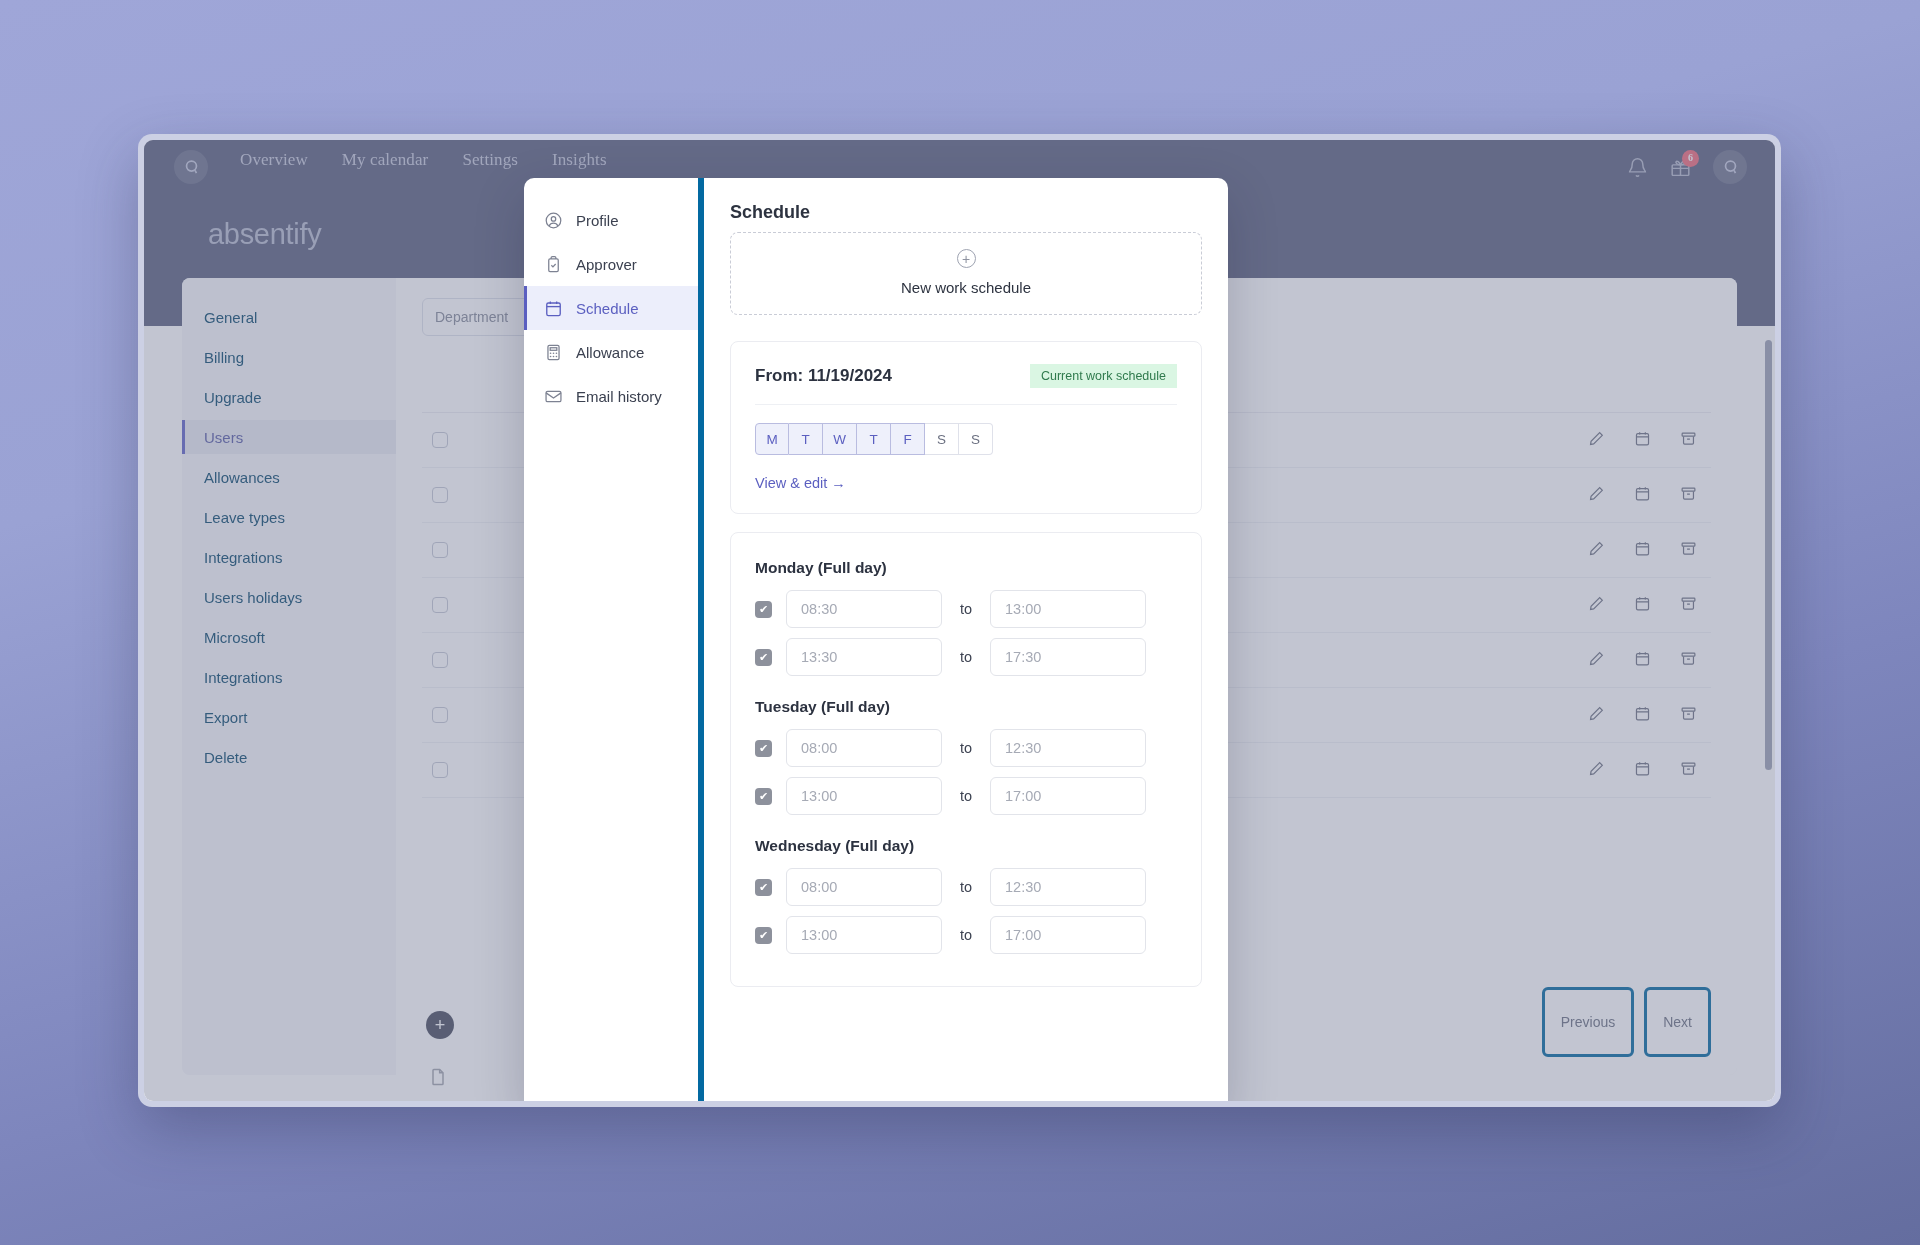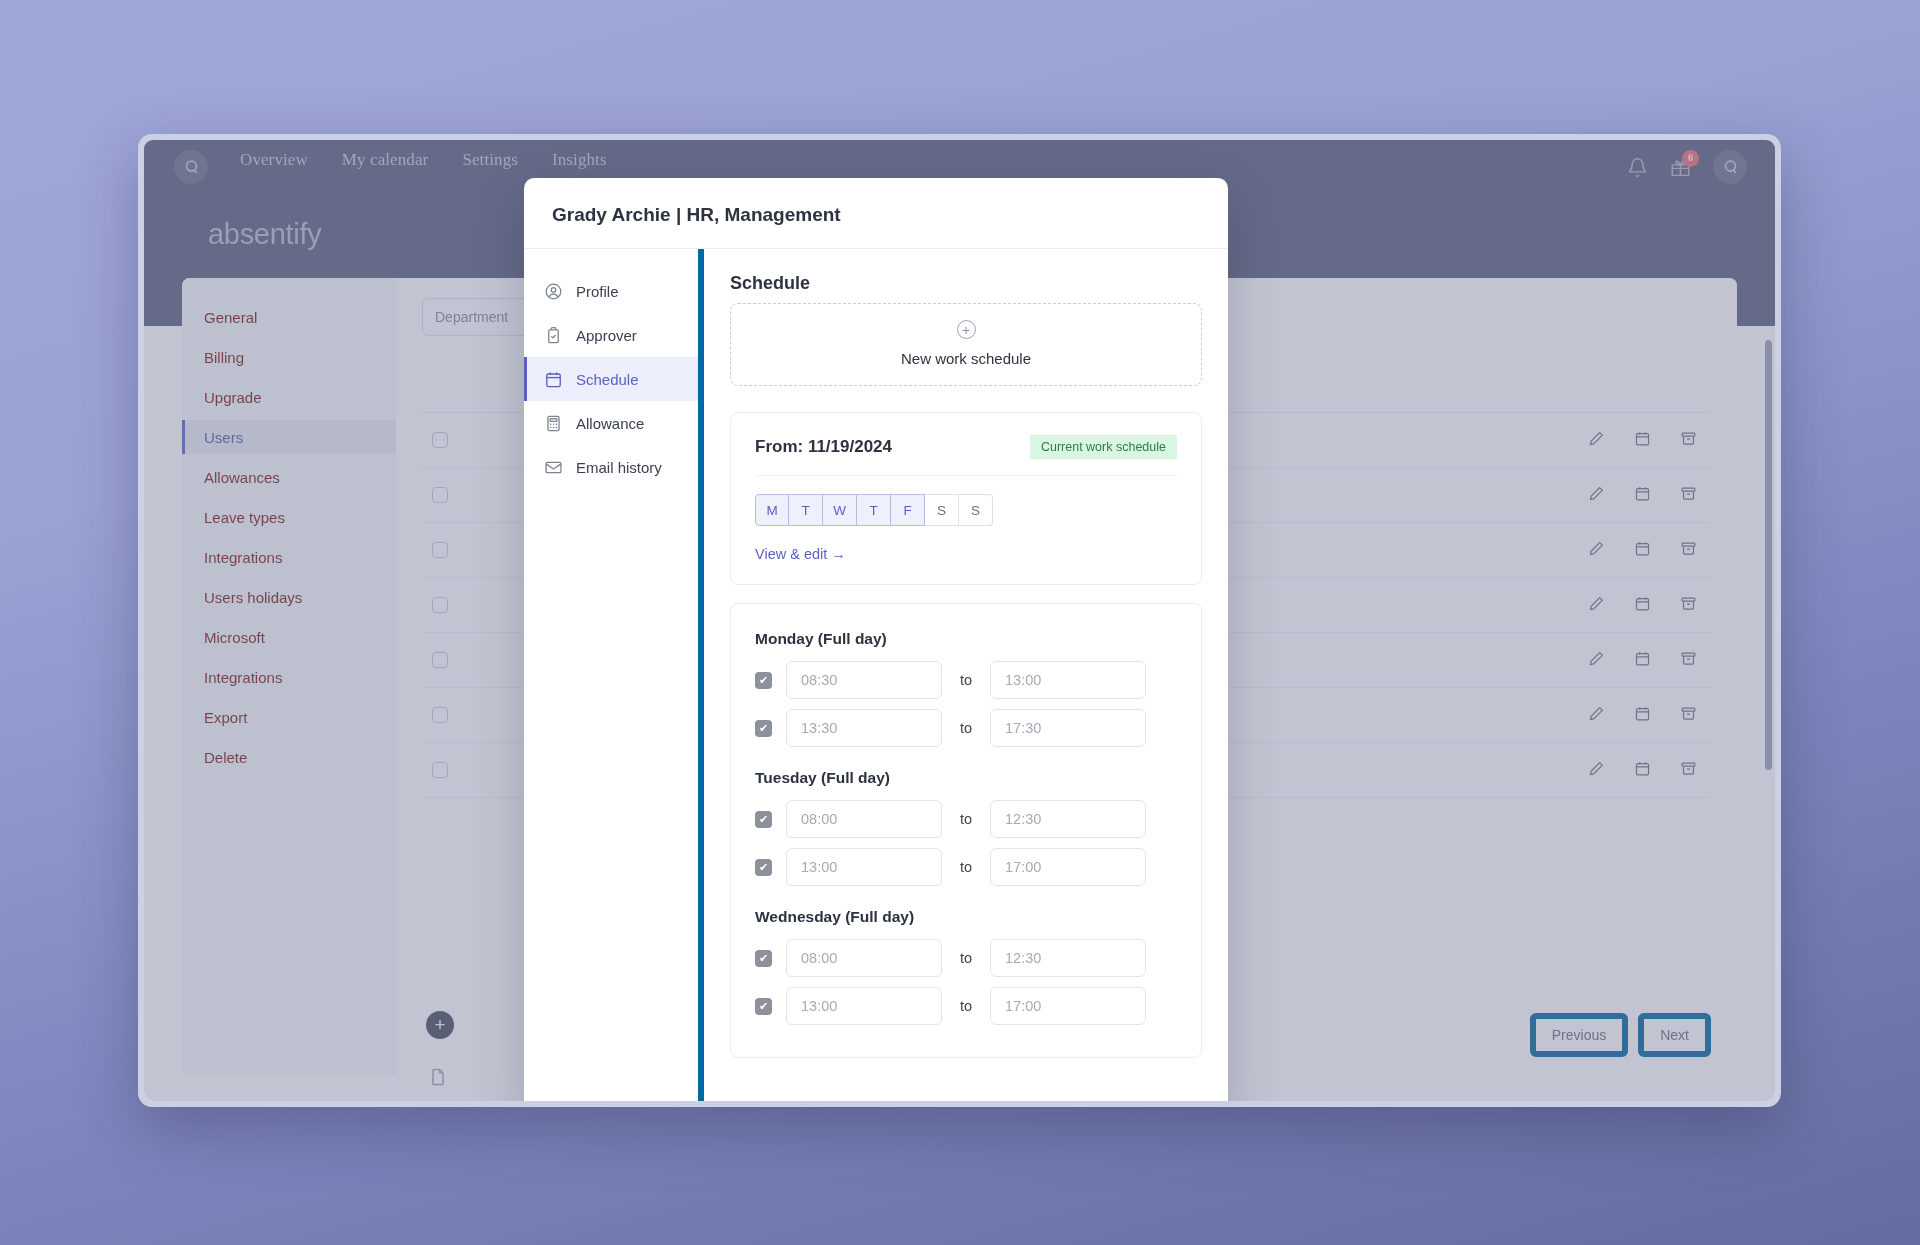--- a/index.html
+++ b/index.html
@@ -137,21 +137,21 @@
     background: #f6f7fa;
     padding-top: 22px;
   }
   .side-item {
     position: relative;
     height: 34px;
     display: flex;
     align-items: center;
     padding-left: 22px;
     font-size: 15px;
-    color: #7f1d1d;
+    color: #0c4a6e;
     margin-bottom: 6px;
   }
   .side-item.active {
     background: #e8eaf1;
     color: #5b5fa8;
   }
   .side-item.active::before {
     content: "";
     position: absolute;
     left: 0; top: 0; bottom: 0;
@@ -206,24 +206,24 @@
   .act-cell { width: 46px; text-align: center; }
   .th-wrap { max-width: 90px; display: block; line-height: 1.25; }
   #pagination {
     position: absolute;
     right: 26px;
     bottom: 18px;
     display: flex;
     gap: 10px;
   }
   .page-btn {
-    border: 6px solid #0369a1;
+    border: 3px solid #0369a1;
     border-radius: 6px;
     background: #fff;
-    padding: 8px 16px;
+    padding: 24px 16px;
     font-size: 14px;
     color: #6d7383;
   }
   #fab {
     position: absolute;
     left: 282px;
     bottom: 62px;
     width: 28px; height: 28px;
     border-radius: 50%;
     background: #4a4f60;
@@ -712,23 +712,20 @@
           </span>
         </div>
 
         <div id="app-scrollbar"></div>
       </div>
 
       <div id="dim"></div>
 
       <div id="modal">
 
-        <div id="modal-header">
-          <div id="modal-title">Grady Archie | HR, Management</div>
-        </div>
 
         <div id="modal-body">
 
           <div id="modal-nav">
             <div class="mnav-item">
               <span class="mnav-icon">
                 <svg width="19" height="19" viewBox="0 0 24 24" fill="none" stroke="#7d8292" stroke-width="1.6">
                   <circle cx="12" cy="12" r="9.2"></circle>
                     <circle cx="12" cy="10" r="2.8"></circle>
                     <path d="M6.5 19a6 6 0 0111 0"></path>

